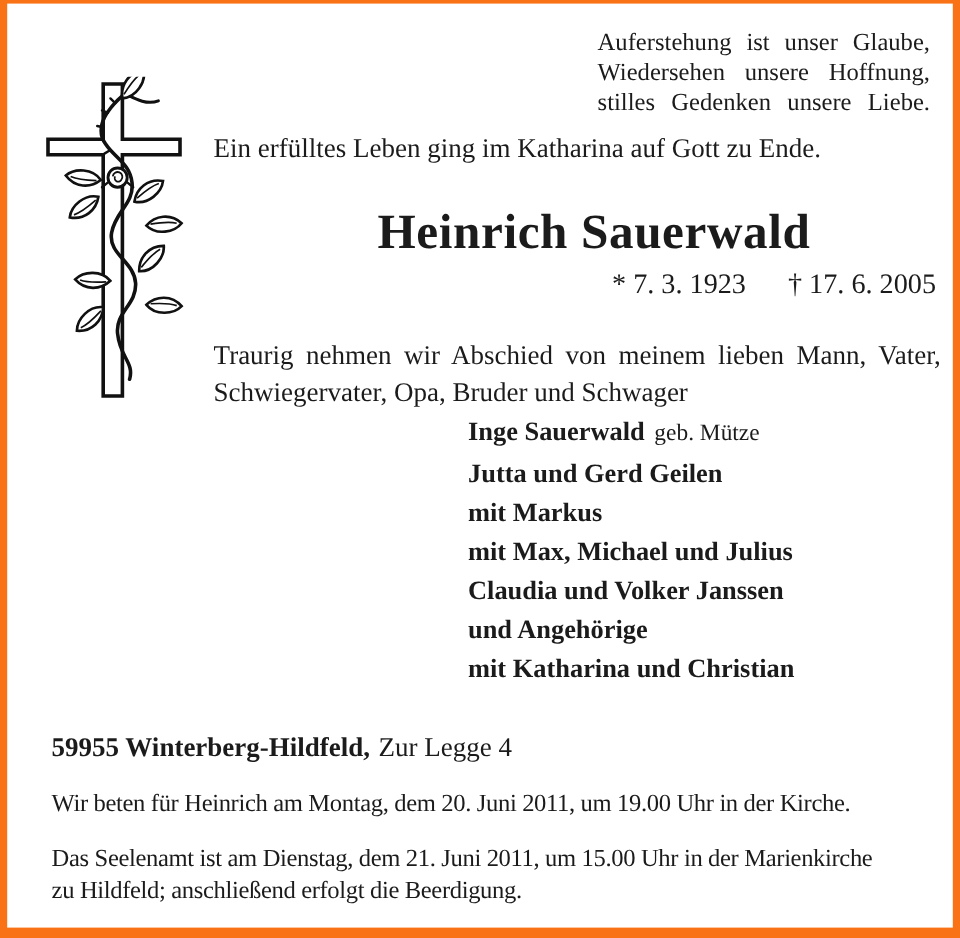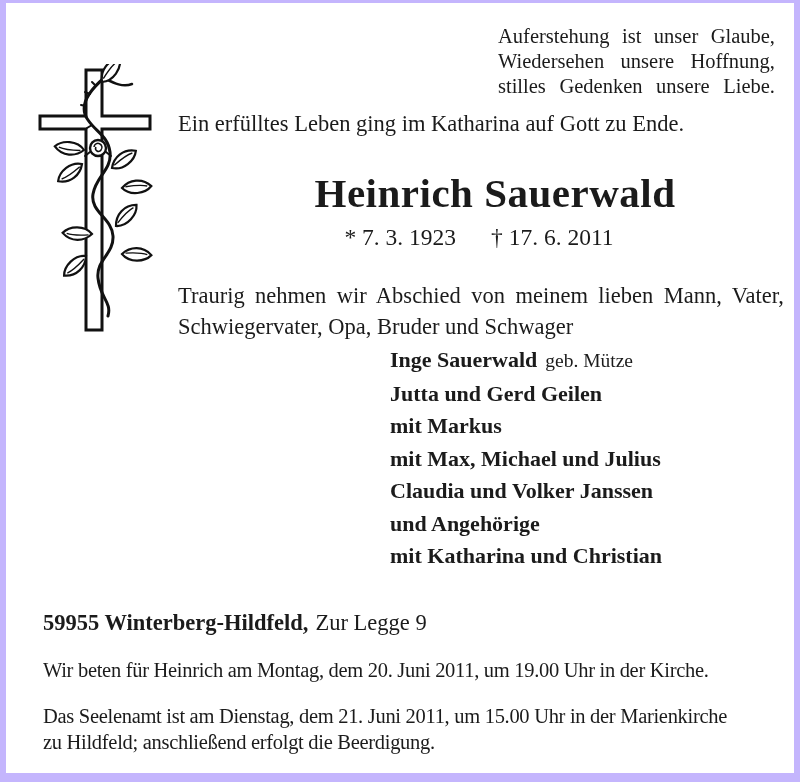--- a/index.html
+++ b/index.html
@@ -1,19 +1,19 @@
 <!DOCTYPE html>
 <html lang="de"><head>
 <meta charset="utf-8">
 <style>
   html, body { margin: 0; padding: 0; background: #ffffff; }
   .frame {
     position: relative;
     width: 800px; height: 782px;
-    background: #c4b5fd;
+    background: #f97316;
     overflow: hidden;
     font-family: "Liberation Serif", "DejaVu Serif", serif;
     color: #1b1b1b;
   }
   .paper {
     position: absolute;
     left: 6px; top: 3px; right: 6px; bottom: 9px;
     background: #ffffff;
   }
   .abs { position: absolute; }
@@ -29,21 +29,21 @@
 
   .deceased {
     left: 178px; top: 155px; width: 602px;
     margin: 16px; text-align: center;
     font-size: 41px; font-weight: bold; letter-spacing: 0.5px;
     line-height: 44px;
   }
 
   .dates {
     left: 178px; top: 224px; width: 602px;
-    display: flex; justify-content: center; gap: 35px;
+    display: flex; justify-content: flex-end; gap: 35px;
     font-size: 23.5px; line-height: 26px;
   }
 
   .grief { left: 178px; top: 281px; width: 606px; font-size: 22.5px; line-height: 30.5px; }
   .grief .justify-full { text-align: justify; text-align-last: justify; }
 
   .mourners { left: 390px; top: 344px; width: 390px; }
   .mourner-line { font-size: 22px; font-weight: bold; line-height: 32.5px; white-space: nowrap; }
   .mourner-suffix { font-size: 19.5px; font-weight: normal; margin-left: 8px; }
 
@@ -117,42 +117,42 @@
     <div class="ep-line">Wiedersehen unsere Hoffnung,</div>
     <div class="ep-line">stilles Gedenken unsere Liebe.</div>
   </div>
 
   <div class="abs intro">Ein erfülltes Leben ging im Katharina auf Gott zu Ende.</div>
 
   <h1 class="abs deceased">Heinrich Sauerwald</h1>
 
   <div class="abs dates">
     <span>* 7. 3. 1923</span>
-    <span>† 17. 6. 2011</span>
+    <span>† 17. 6. 2005</span>
   </div>
 
   <div class="abs grief">
     <div class="justify-full">Traurig nehmen wir Abschied von meinem lieben Mann, Vater,</div>
     <div>Schwiegervater, Opa, Bruder und Schwager</div>
   </div>
 
   <div class="abs mourners">
     <div class="mourner-line">
       <span>Inge Sauerwald</span><span class="mourner-suffix">geb. Mütze</span>
     </div>
     <div class="mourner-line">Jutta und Gerd Geilen</div>
     <div class="mourner-line">mit Markus</div>
     <div class="mourner-line">mit Max, Michael und Julius</div>
     <div class="mourner-line">Claudia und Volker Janssen</div>
     <div class="mourner-line">und Angehörige</div>
     <div class="mourner-line">mit Katharina und Christian</div>
   </div>
 
   <div class="abs address">
-    <span class="bold">59955 Winterberg-Hildfeld,</span><span class="street">Zur Legge 9</span>
+    <span class="bold">59955 Winterberg-Hildfeld,</span><span class="street">Zur Legge 4</span>
   </div>
 
   <div class="abs prayer">Wir beten für Heinrich am Montag, dem 20. Juni 2011, um 19.00 Uhr in der Kirche.</div>
 
   <div class="abs service">
     <div class="line">Das Seelenamt ist am Dienstag, dem 21. Juni 2011, um 15.00 Uhr in der Marienkirche</div>
     <div class="line">zu Hildfeld; anschließend erfolgt die Beerdigung.</div>
   </div>
 </div>
 

